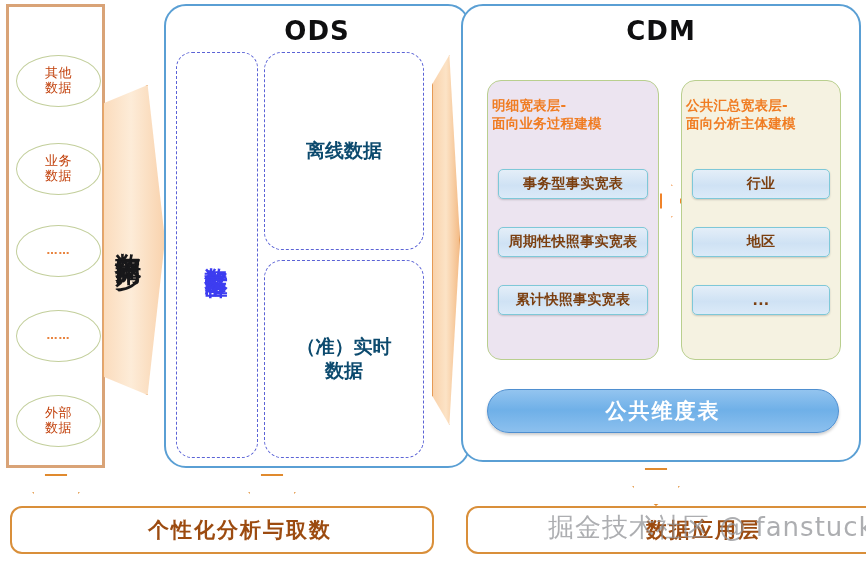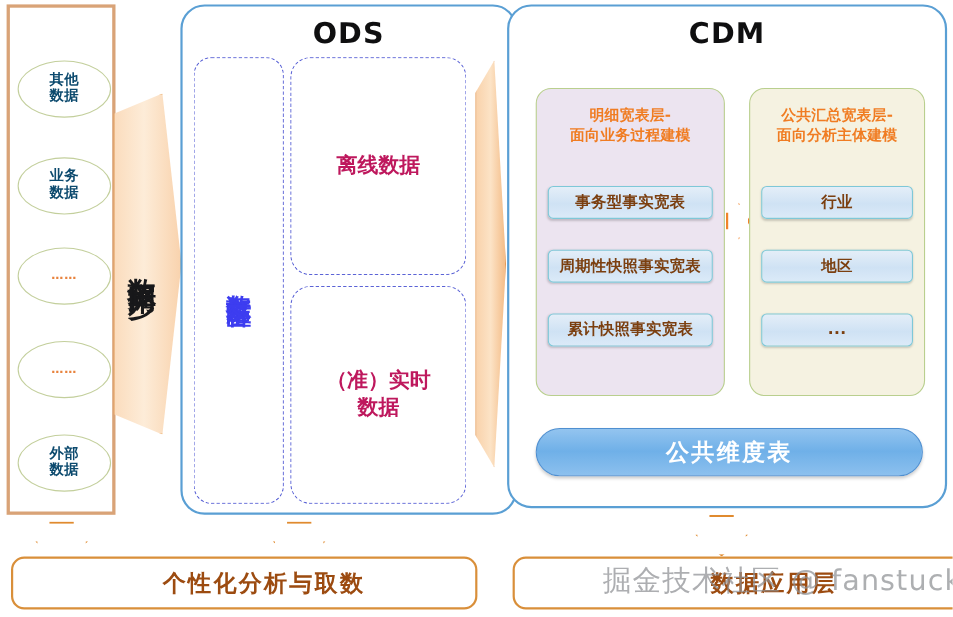--- a/index.html
+++ b/index.html
@@ -15,21 +15,21 @@
   .source-panel {
     position: absolute; left: 6px; top: 4px; width: 99px; height: 464px;
     border: 3px solid #d9a377; background: #ffffff;
   }
   .source-oval {
     position: absolute; left: 7px; width: 85px; height: 52px;
     border: 1.5px solid #c3cf9c; border-radius: 50%;
     background: #ffffff;
     display: flex; align-items: center; justify-content: center;
     text-align: center; line-height: 1.12;
-    font-size: 13px; font-weight: bold; color: #0c4a6e;
+    font-size: 13px; font-weight: normal; color: #c2410c;
     letter-spacing: .5px;
   }
   .source-oval.dots { color: #e8833d; font-size: 11px; letter-spacing: 1px; font-weight: bold; }
   .so0 { top: 48px; } .so1 { top: 136px; text-align: center; } .so2 { top: 218px; }
   .so3 { top: 303px; } .so4 { top: 388px; }
 
   
   .sync-arrow {
     position: absolute; left: 103px; top: 85px; width: 62px; height: 310px;
     background: linear-gradient(to right, #fbdcbd 0%, #fdecd8 45%, #f9d3ae 100%);
@@ -60,21 +60,21 @@
   }
   .prep-zone .vtext {
     writing-mode: vertical-rl; text-orientation: upright;
     font-size: 23px; font-weight: bold; color: #3d3df0; letter-spacing: 2px;
   }
   .ods-box {
     position: absolute; left: 98px; width: 160px;
     border: 1.8px dashed #5b63d6; border-radius: 18px; background: #ffffff;
     display: flex; align-items: center; justify-content: center;
     text-align: center; line-height: 1.25;
-    font-size: 19px; font-weight: bold; color: #be185d;
+    font-size: 19px; font-weight: bold; color: #0c4a6e;
   }
   .ods-offline { top: 46px; height: 198px; }
   .ods-realtime { top: 254px; height: 198px; }
 
   
   .mid-arrow {
     position: absolute; left: 432px; top: 55px; width: 28px; height: 370px;
     background: linear-gradient(to right, #f9d2ab 0%, #fce3c6 50%, #f4bd89 100%);
     border: 1px solid #e59a55;
     clip-path: polygon(0% 8%, 62% 0%, 100% 50%, 62% 100%, 0% 92%);
@@ -86,21 +86,21 @@
     border: 2.5px solid #5a9fd4; border-radius: 22px; background: #ffffff;
   }
   .cdm-sub {
     position: absolute; top: 74px; height: 280px;
     border: 1.5px solid #b9cf8e; border-radius: 14px;
   }
   .cdm-sub.detail { left: 24px; width: 172px; background: #ece4f0; }
   .cdm-sub.summary { left: 218px; width: 160px; background: #f5f2e1; }
   .cdm-sub-title {
     position: absolute; left: 4px; right: 4px; top: 16px;
-    text-align: center; font-size: 13.5px; font-weight: bold;
+    font-size: 13.5px; font-weight: bold;
     color: #f07c22; line-height: 1.3; letter-spacing: .2px;
   }
   .tbl-btn {
     position: absolute; left: 10px; right: 10px; height: 30px;
     border: 1.3px solid #7ec8d8; border-radius: 5px;
     background: linear-gradient(to bottom, #e4eef8 0%, #cfe2f4 55%, #dbeaf8 100%);
     box-shadow: 0 1px 2px rgba(0,0,0,.18);
     display: flex; align-items: center; justify-content: center;
     font-size: 14px; font-weight: bold; color: #7b3f10;
     letter-spacing: .3px;

